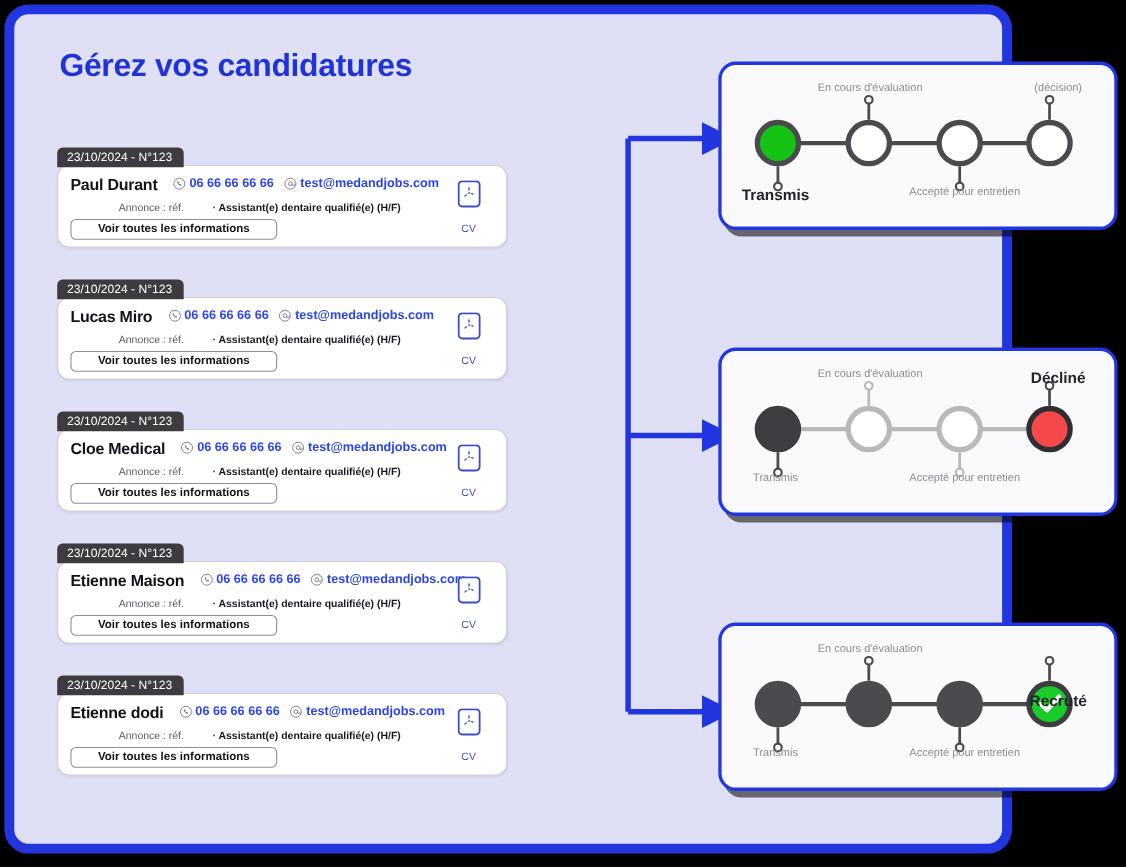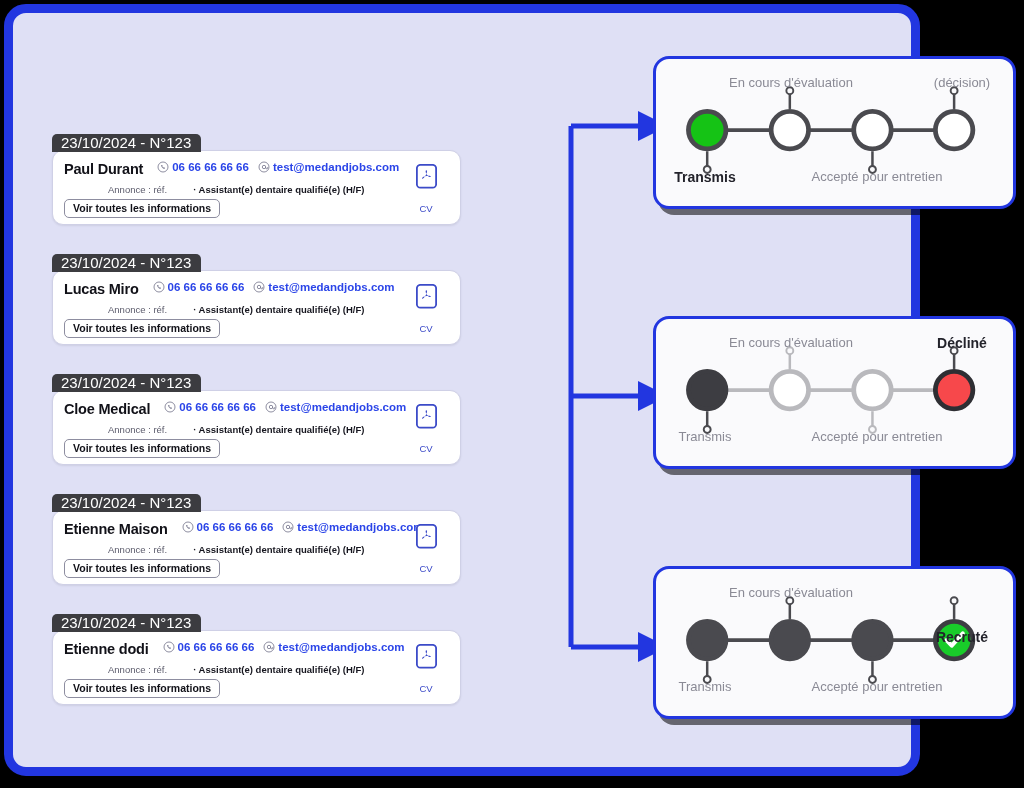--- a/index.html
+++ b/index.html
@@ -36,21 +36,21 @@
   .cards { position: absolute; left: 52px; top: 134px; width: 412px; }
   .card-block { position: relative; margin-bottom: 30px; height: 90px; }
 
   .date-tag {
     position: absolute;
     left: 0; top: 0;
     height: 18px;
     padding: 0 10px 0 9px;
     background: #3c3c40;
     color: #ffffff;
-    font-size: 15px;
+    font-size: 11px;
     line-height: 18px;
     border-radius: 5px 5px 0 0;
     white-space: nowrap;
     z-index: 2;
   }
   .card {
     position: absolute;
     left: 0; top: 16px;
     width: 409px; height: 75px;
     background: #ffffff;
@@ -97,21 +97,21 @@
     white-space: nowrap;
     margin-left: 44px;
   }
   .annonce-label { color: #5b5b6b; }
   .annonce-ref { color: #16161f; font-weight: bold; margin-left: 26px; }
 
   .see-all {
     position: absolute;
     left: 11px; top: 48px;
     height: 19px;
-    padding: 0 8px;
+    padding: 0 24px;
     background: #ffffff;
     border: 1px solid #8d8da0;
     border-radius: 5px;
     font-size: 10.5px;
     font-weight: bold;
     color: #111118;
     line-height: 17px;
     white-space: nowrap;
     cursor: pointer;
   }
@@ -138,34 +138,35 @@
     box-shadow: 5px 6px 0 rgba(0,0,0,0.55);
   }
   #panel-0 { left: 653px; top: 56px;  height: 153px; }
   #panel-1 { left: 653px; top: 316px; height: 153px; }
   #panel-2 { left: 653px; top: 566px; height: 153px; }
 
   .track { position: absolute; left: 0; top: 0; width: 100%; height: 100%; }
 
   .lbl {
     position: absolute;
-    font-size: 13px;
+    font-size: 10px;
     color: #8a8a95;
     white-space: nowrap;
     transform: translateX(-50%);
   }
   .lbl.active { color: #23232b; font-weight: bold; font-size: 14px; }
 </style>
 </head>
 <body>
 
 <div id="root">
 
   <div class="frame"></div>
 
+  <div class="heading">Gérez vos candidatures</div>
 
   <div class="cards" id="cards-container">
       <div class="card-block">
         <div class="date-tag">23/10/2024 - N°123</div>
         <div class="card">
           <div class="card-row1">
             <span class="cand-name">Paul Durant</span>
             <span class="contact">
               <span class="mini-icon">
                 <svg viewBox="0 0 24 24" fill="none" stroke="currentColor" stroke-width="1.7">

